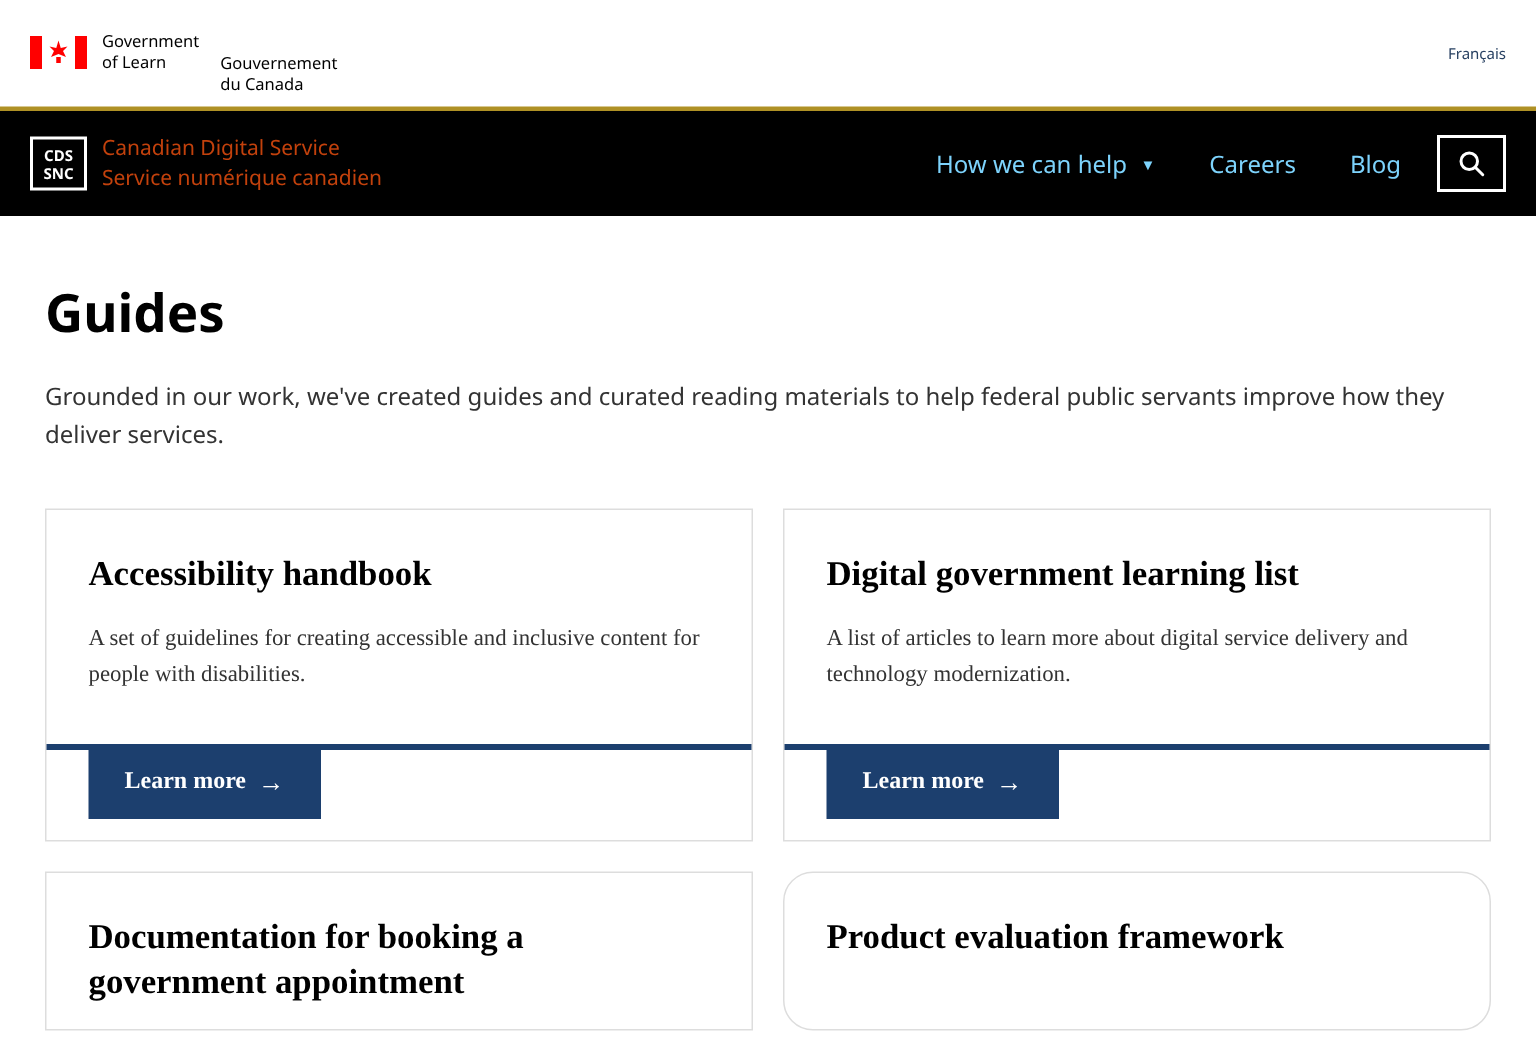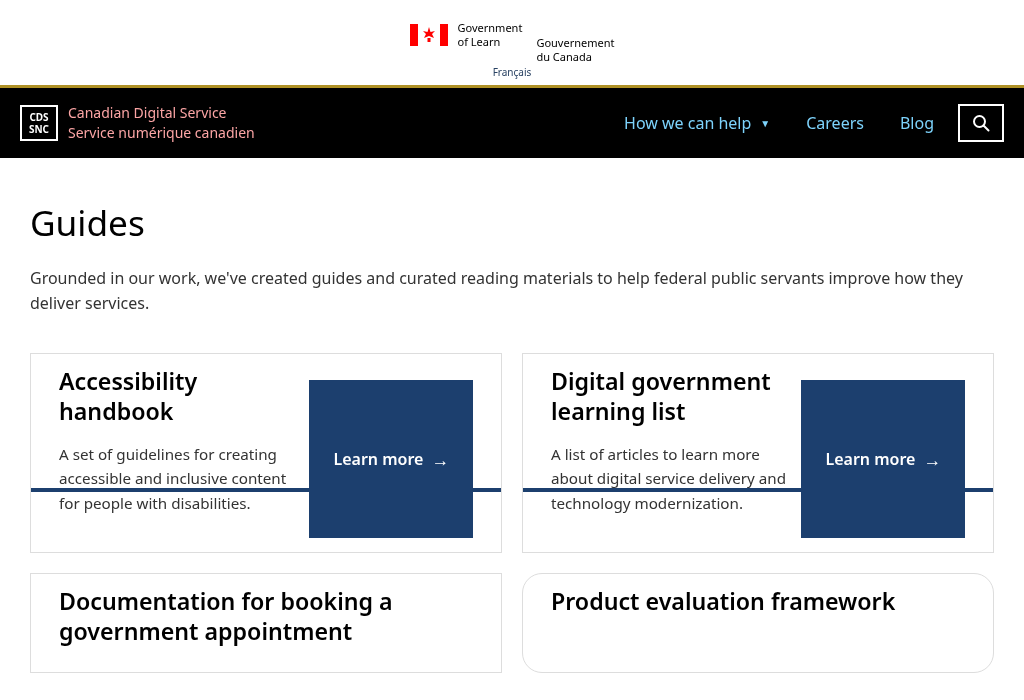--- a/index.html
+++ b/index.html
@@ -12,21 +12,20 @@
     }
 
     
     #gc-bar {
       background: #fff;
       border-bottom: 3px solid #af9125;
       padding: 6px 20px;
       display: flex;
       align-items: center;
       justify-content: space-between;
-      flex-direction: column;
     }
     #gc-bar-left {
       display: flex;
       align-items: center;
       gap: 10px;
     }
     .gc-flag {
       display: flex;
       align-items: center;
       gap: 4px;
@@ -68,21 +67,21 @@
       border: 2px solid #fff;
       color: #fff;
       font-size: 10px;
       font-weight: bold;
       padding: 4px 5px;
       line-height: 1.2;
       text-align: center;
       min-width: 38px;
     }
     .cds-logo-text {
-      color: #fca5a5;
+      color: #c2410c;
       font-size: 14px;
       line-height: 1.4;
     }
     #cds-nav-links {
       display: flex;
       align-items: center;
       gap: 0;
     }
     .nav-link {
       color: #7dd3fc;
@@ -115,21 +114,21 @@
     
     #main-content {
       background: #fff;
       max-width: 1024px;
       margin: 0 auto;
       padding: 40px 30px 60px;
     }
 
     h1.page-title {
       font-size: 2.2rem;
-      font-weight: 400;
+      font-weight: 700;
       color: #000;
       margin-bottom: 20px;
     }
     .page-description {
       font-size: 1rem;
       color: #333;
       line-height: 1.6;
       margin-bottom: 36px;
       max-width: 980px;
     }
@@ -138,25 +137,26 @@
     .cards-grid {
       display: grid;
       grid-template-columns: 1fr 1fr;
       gap: 20px;
     }
 
     .guide-card {
       border: 1px solid #ddd;
       background: #fff;
       display: flex;
-      flex-direction: row;
+      flex-direction: column;
       justify-content: space-between;
-      padding: 12px 28px 0;
+      padding: 28px 28px 0;
       position: relative;
       min-height: 200px;
+      font-family: Liberation Serif, serif;
     }
     .guide-card::after {
       content: '';
       display: block;
       height: 4px;
       background: #1c3f6e;
       position: absolute;
       bottom: 60px;
       left: 0;
       right: 0;

